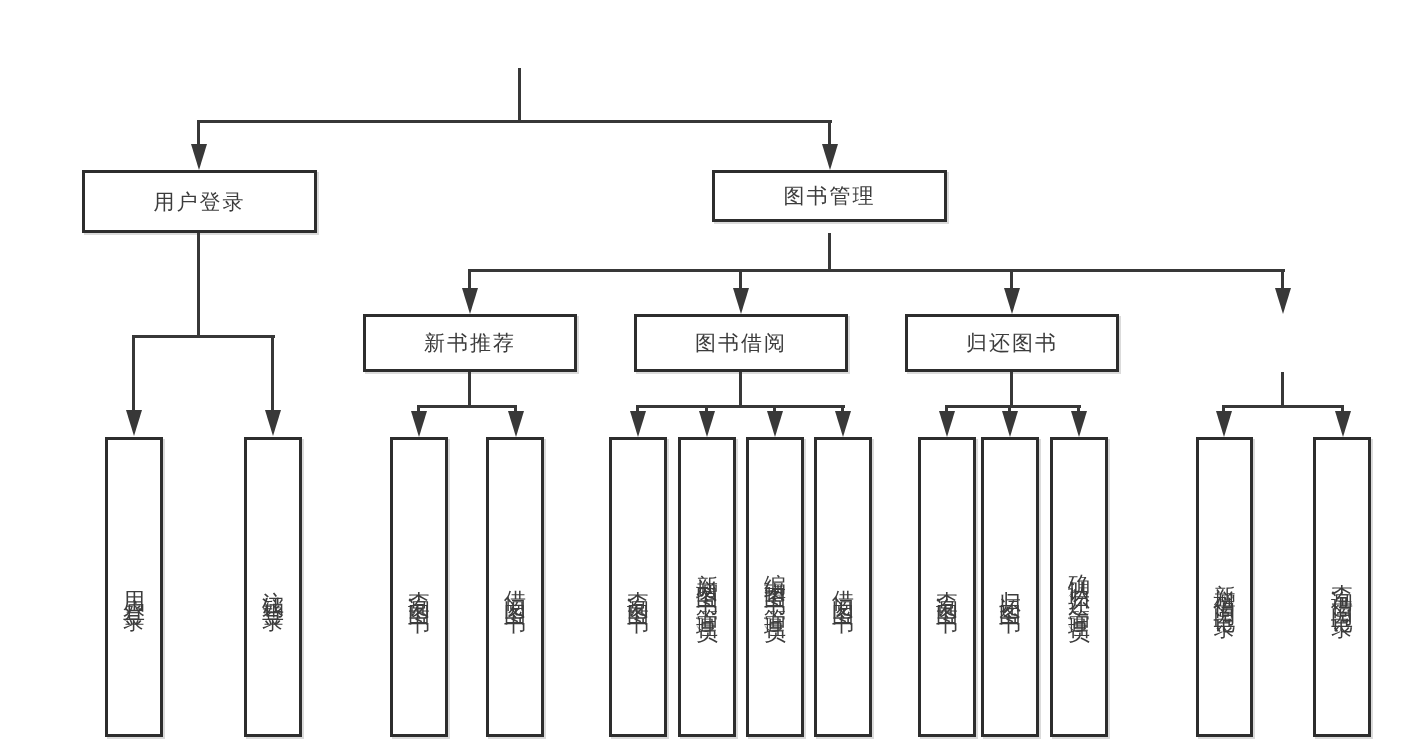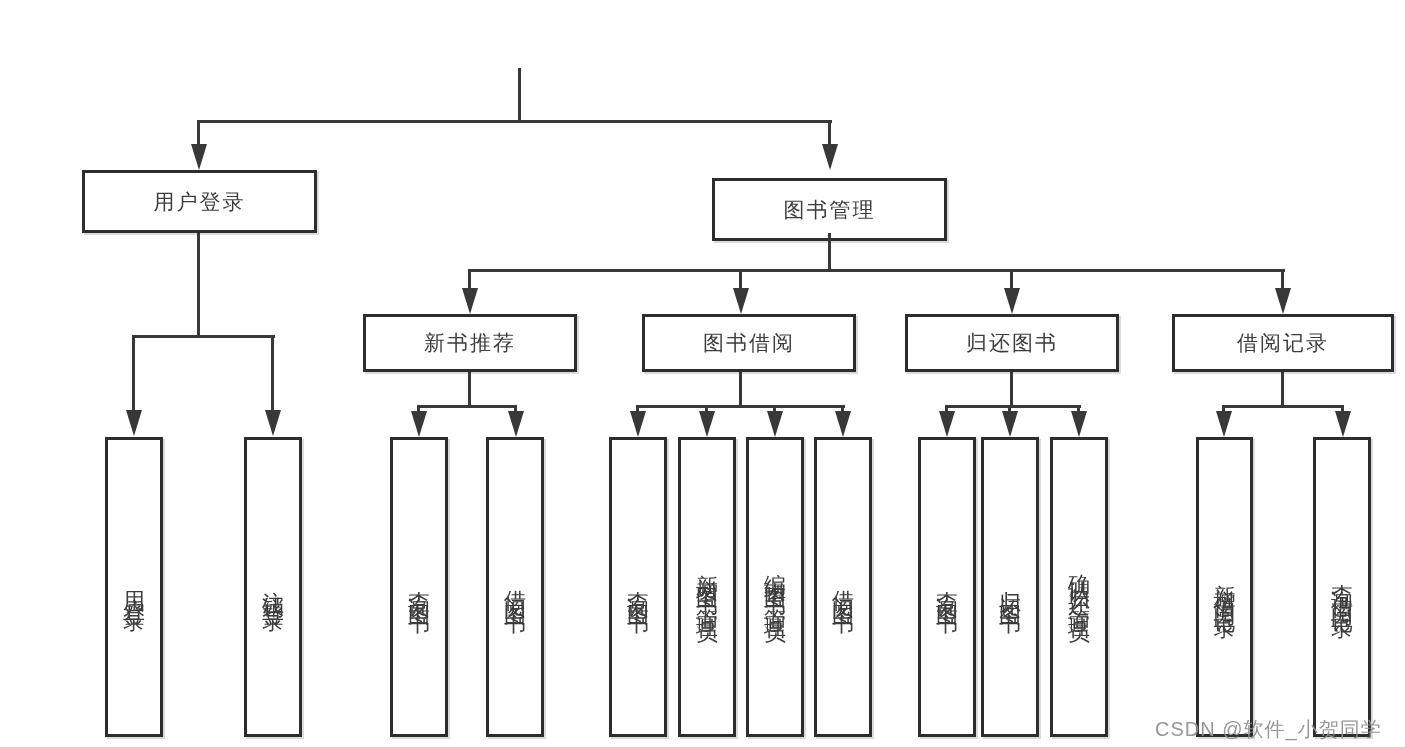--- a/index.html
+++ b/index.html
@@ -39,26 +39,25 @@
     font-size:20px;color:rgba(145,145,145,0.95);letter-spacing:1px;white-space:nowrap;
   }
 </style>
 </head>
 <body>
 
 <div id="stage">
 
 
   <div class="box-h" style="left:82px;top:170px;width:235px;height:63px;">用户登录</div>
-  <div class="box-h" style="left:712px;top:170px;width:235px;height:63px;margin-top:8px;">图书管理</div>
+  <div class="box-h" style="left:712px;top:170px;width:235px;height:52px;">图书管理</div>
 
   <div class="box-h" style="left:363px;top:314px;width:214px;height:58px;">新书推荐</div>
-  <div class="box-h" style="left:634px;top:314px;width:214px;height:58px;margin-left:8px;">图书借阅</div>
+  <div class="box-h" style="left:634px;top:314px;width:214px;height:58px;">图书借阅</div>
   <div class="box-h" style="left:905px;top:314px;width:214px;height:58px;">归还图书</div>
-  <div class="box-h" style="left:1172px;top:314px;width:222px;height:58px;">借阅记录</div>
 
   <div class="box-v" style="left:105px;">
     <span class="vt">用户登录</span>
   </div>
   <div class="box-v" style="left:244px;">
     <span class="vt">注销登录</span>
   </div>
 
   <div class="box-v" style="left:390px;">
     <span class="vt">查询图书</span>
@@ -149,14 +148,13 @@
   <div class="lv" style="left:1077px;top:405px;height:9px;"></div>
   <div class="ar" style="left:1071px;top:411px;"></div>
 
   <div class="lv" style="left:1281px;top:372px;height:35px;"></div>
   <div class="lh" style="left:1222px;top:405px;width:122px;"></div>
   <div class="lv" style="left:1222px;top:405px;height:9px;"></div>
   <div class="ar" style="left:1216px;top:411px;"></div>
   <div class="lv" style="left:1341px;top:405px;height:9px;"></div>
   <div class="ar" style="left:1335px;top:411px;"></div>
 
-  <div class="watermark">CSDN @软件_小贺同学</div>
 </div>
 
 </body></html>

